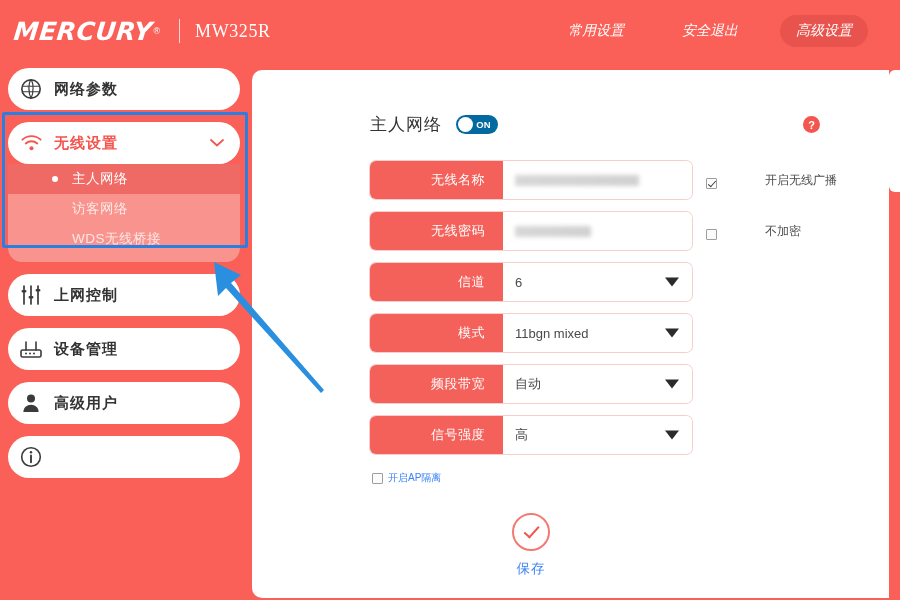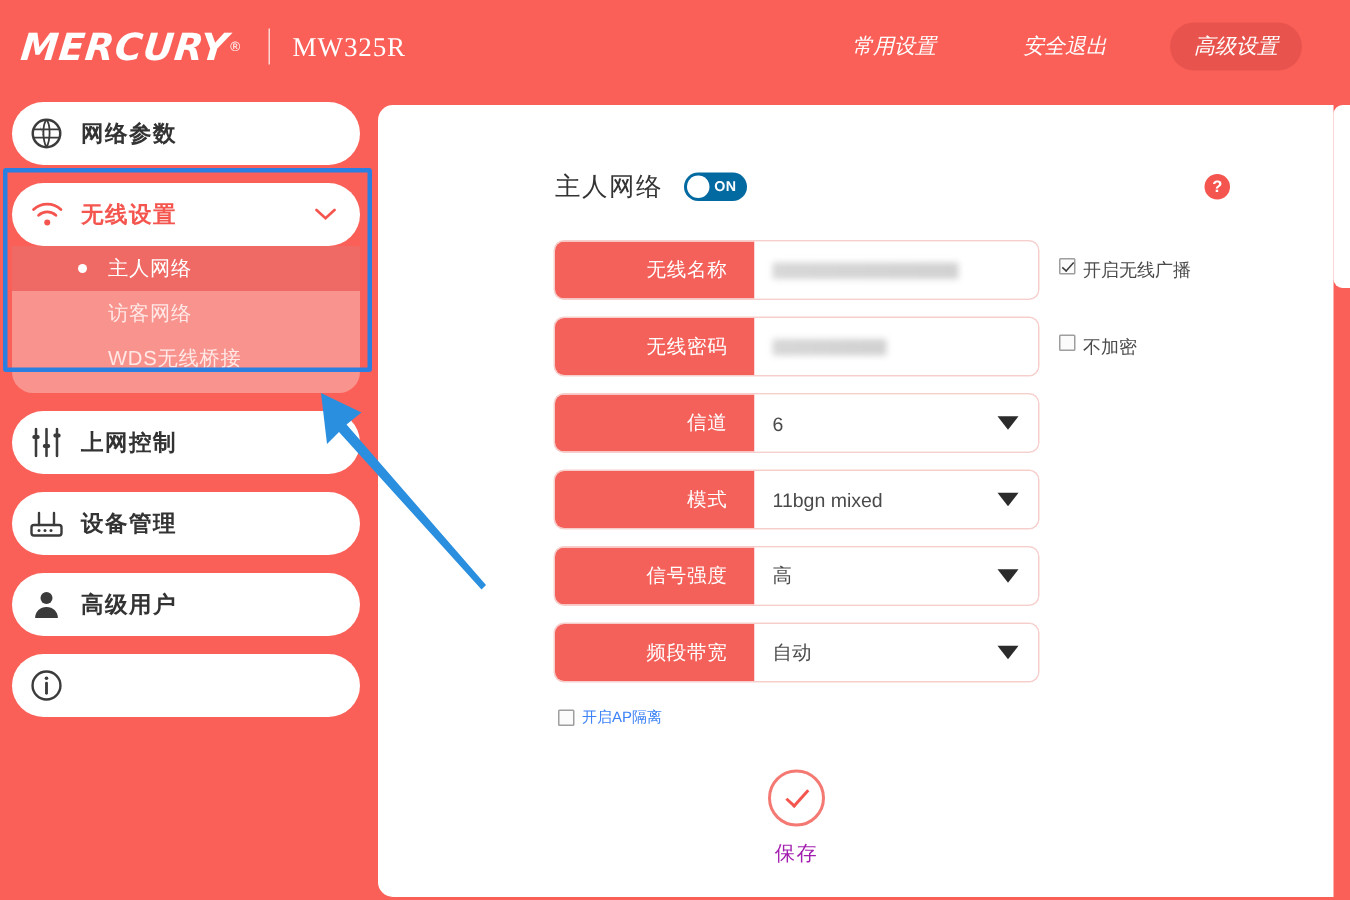--- a/index.html
+++ b/index.html
@@ -145,22 +145,22 @@
   }
   .redact {
     height: 11px; border-radius: 1px;
     background: linear-gradient(90deg,#d0d0d0 0%,#c9c9c9 100%);
     filter: blur(2.2px); opacity: .85;
   }
   .redact.wide { width: 124px; }
   .redact.narrow { width: 76px; }
 
   .side-check {
-    display: flex; align-items: flex-start; margin-left: 14px;
-    font-size: 12px; color: #4a4a4a; white-space: nowrap; cursor: pointer;
+    display: flex; align-items: flex-end; margin-left: 14px;
+    font-size: 12px; color: #4a4a4a; white-space: nowrap; cursor: pointer; gap: 43px;
   }
   .cbx {
     width: 11px; height: 11px; border: 1px solid #9e9e9e; background: #fbfbfb;
     margin-right: 5px; position: relative; flex: 0 0 11px; border-radius: 1px;
   }
   .cbx.checked::after {
     content: ""; position: absolute; left: 3px; top: 0px;
     width: 3px; height: 7px; border: solid #3a3a3a;
     border-width: 0 1.6px 1.6px 0; transform: rotate(42deg);
   }
@@ -175,21 +175,21 @@
   }
   .save-circle {
     width: 38px; height: 38px; border-radius: 50%;
     border: 2px solid #f47973; display: flex;
     align-items: center; justify-content: center;
   }
   .save-check {
     width: 8px; height: 15px; border: solid #f4564f;
     border-width: 0 2.4px 2.4px 0; transform: rotate(42deg) translate(-1px,-2px);
   }
-  .save-label { margin-top: 9px; font-size: 13.5px; color: #a21caf; letter-spacing:1px; }
+  .save-label { margin-top: 9px; font-size: 13.5px; color: #3b82f6; letter-spacing:1px; }
 
   
   .anno-rect {
     position: absolute; left: 2px; top: 112px;
     width: 246px; height: 136px;
     border: 3px solid #2b7fe0; border-radius: 2px;
     pointer-events: none;
   }
   .anno-arrow { position: absolute; left: 200px; top: 250px; pointer-events: none; }
 
@@ -356,33 +356,33 @@
         <div class="fl">模式</div>
         <div class="fv">
           <span>11bgn mixed</span>
           <span class="caret"></span>
         </div>
       </div>
     </div>
 
     <div class="row">
       <div class="field sel-field">
+        <div class="fl">频段带宽</div>
+        <div class="fv">
+          <span>自动</span>
+          <span class="caret"></span>
+        </div>
+      </div>
+    </div>
+
+    <div class="row">
+      <div class="field sel-field">
         <div class="fl">信号强度</div>
         <div class="fv">
           <span>高</span>
-          <span class="caret"></span>
-        </div>
-      </div>
-    </div>
-
-    <div class="row">
-      <div class="field sel-field">
-        <div class="fl">频段带宽</div>
-        <div class="fv">
-          <span>自动</span>
           <span class="caret"></span>
         </div>
       </div>
     </div>
 
     <div class="ap-row">
       <span class="cbx"></span>
       <span>开启AP隔离</span>
     </div>
 

